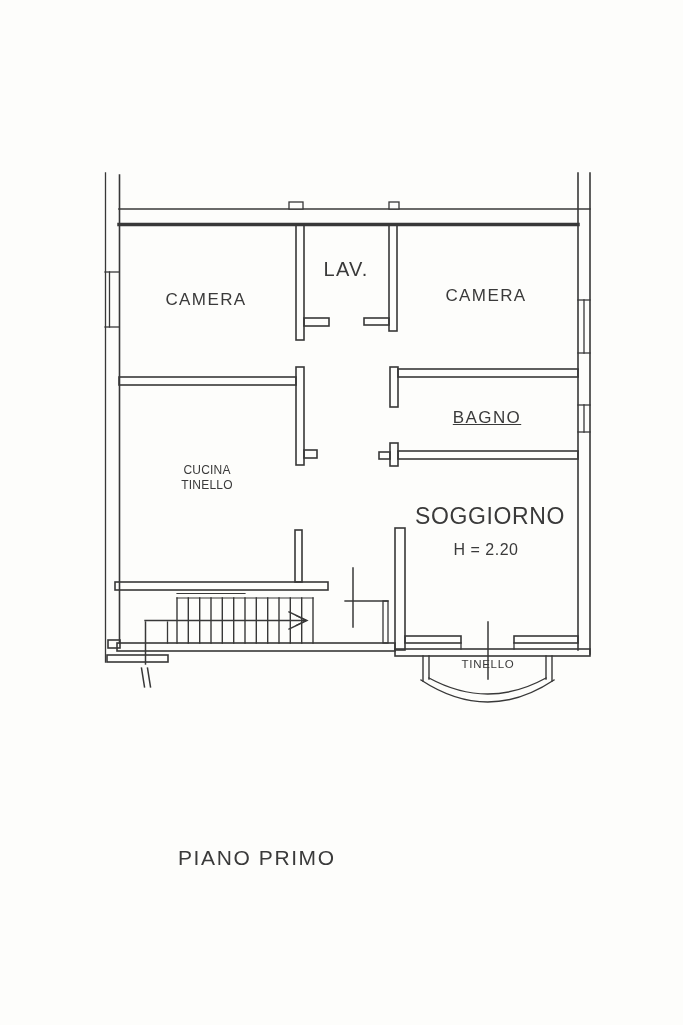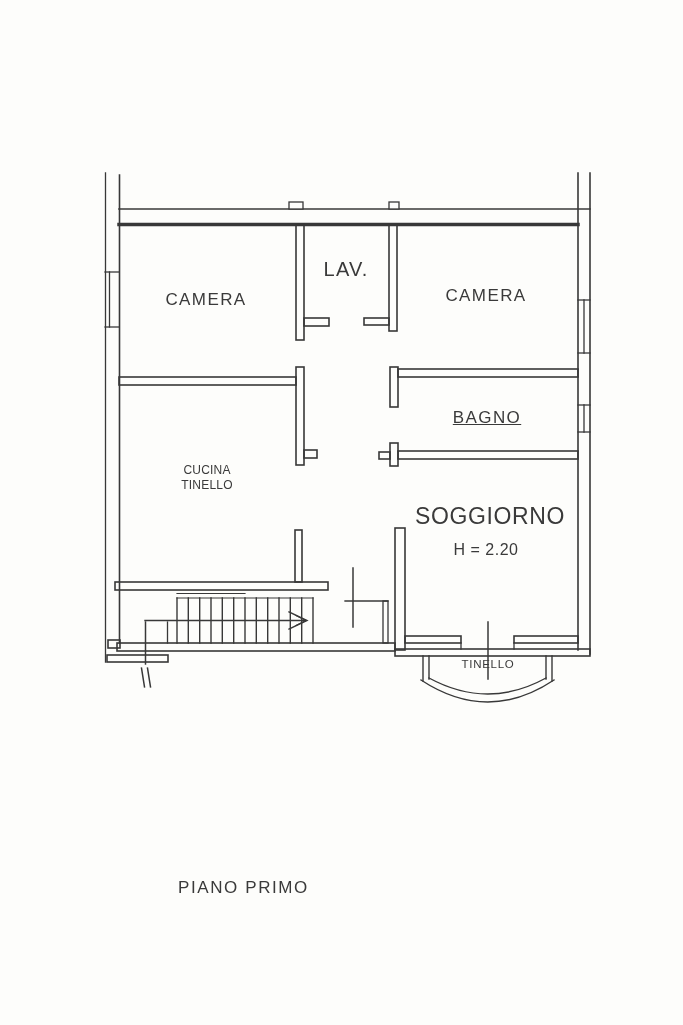--- a/index.html
+++ b/index.html
@@ -23,23 +23,22 @@
   }
   .lbl-room   { font-size:17px; letter-spacing:1.4px; }
   .lbl-lav    { font-size:20px; letter-spacing:1.2px; }
   .lbl-sog    { font-size:23px; letter-spacing:0.6px; }
   .lbl-h      { font-size:16px; letter-spacing:0.5px; }
   .lbl-small  { font-size:12px; letter-spacing:0.2px; line-height:15px; }
   .lbl-balc   { font-size:11.5px; letter-spacing:0.7px; }
   .lbl-title  {
     position:absolute;
     color: var(--text);
-    font-size:17px; letter-spacing:1.6px;
+    font-size:21px; letter-spacing:1.6px;
     white-space:nowrap;
-    margin-top:32px;
   }
 </style>
 </head>
 <body>
 
 <div class="stage">
 
   <svg width="683" height="1025" viewBox="0 0 683 1025" fill="none" stroke-linecap="square">
 
     <g stroke-width="1.6">

